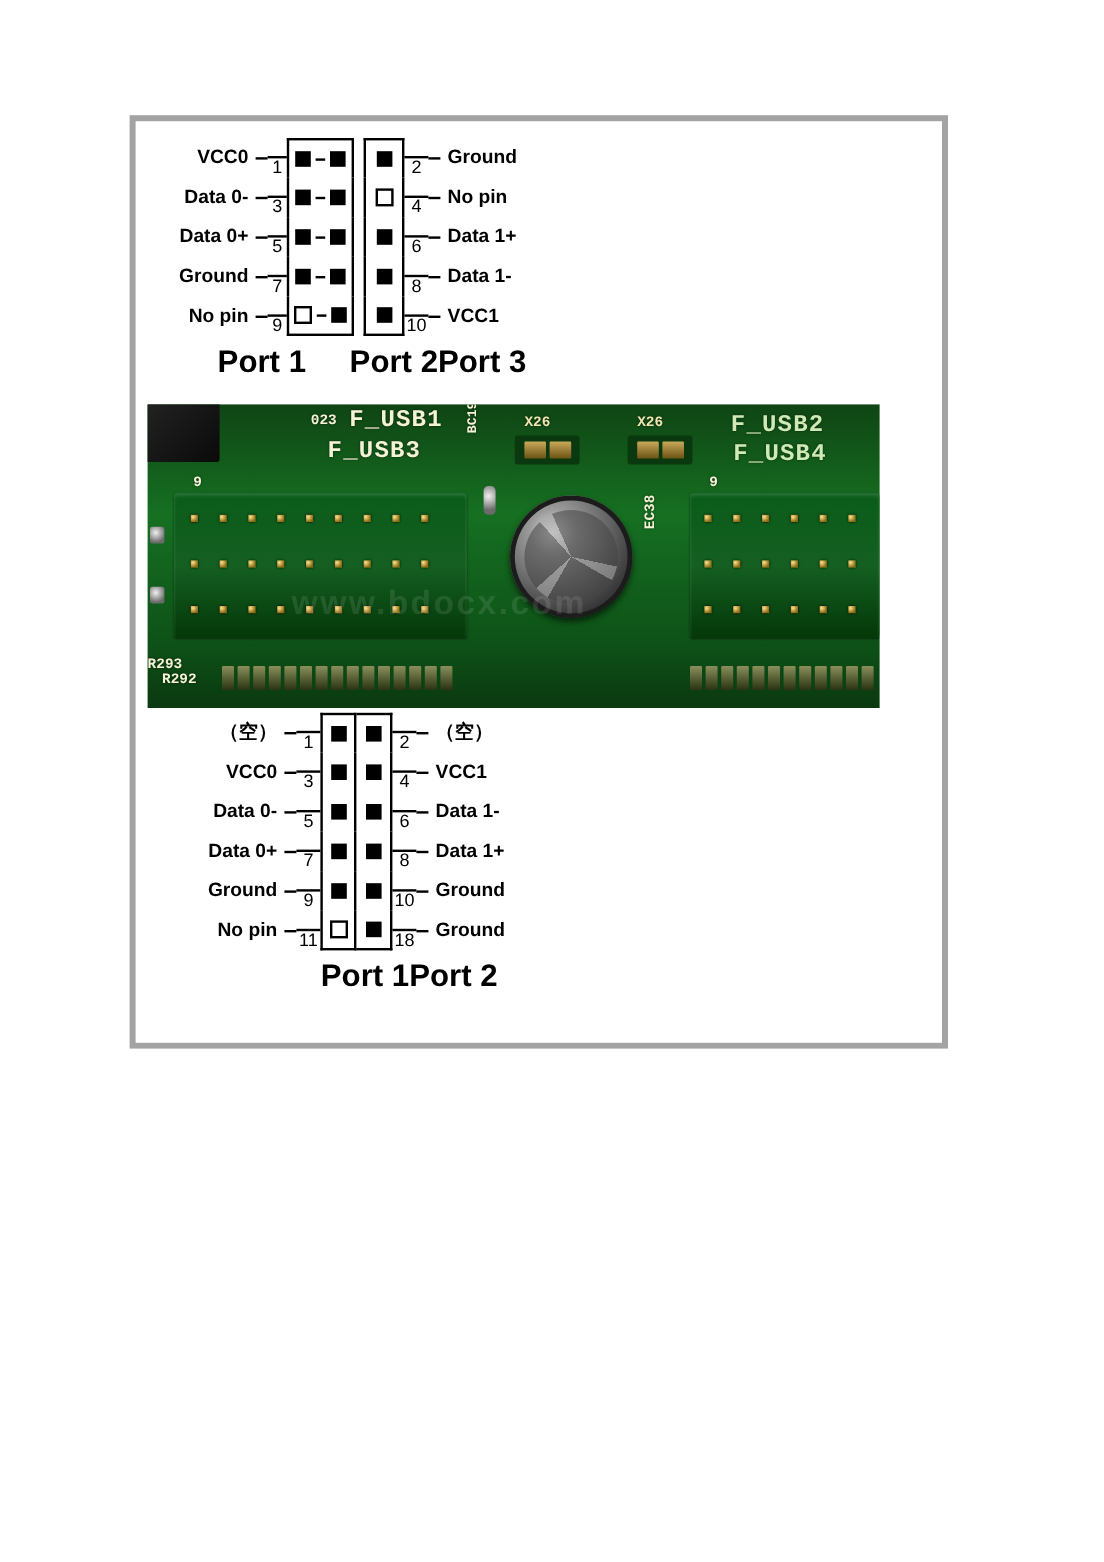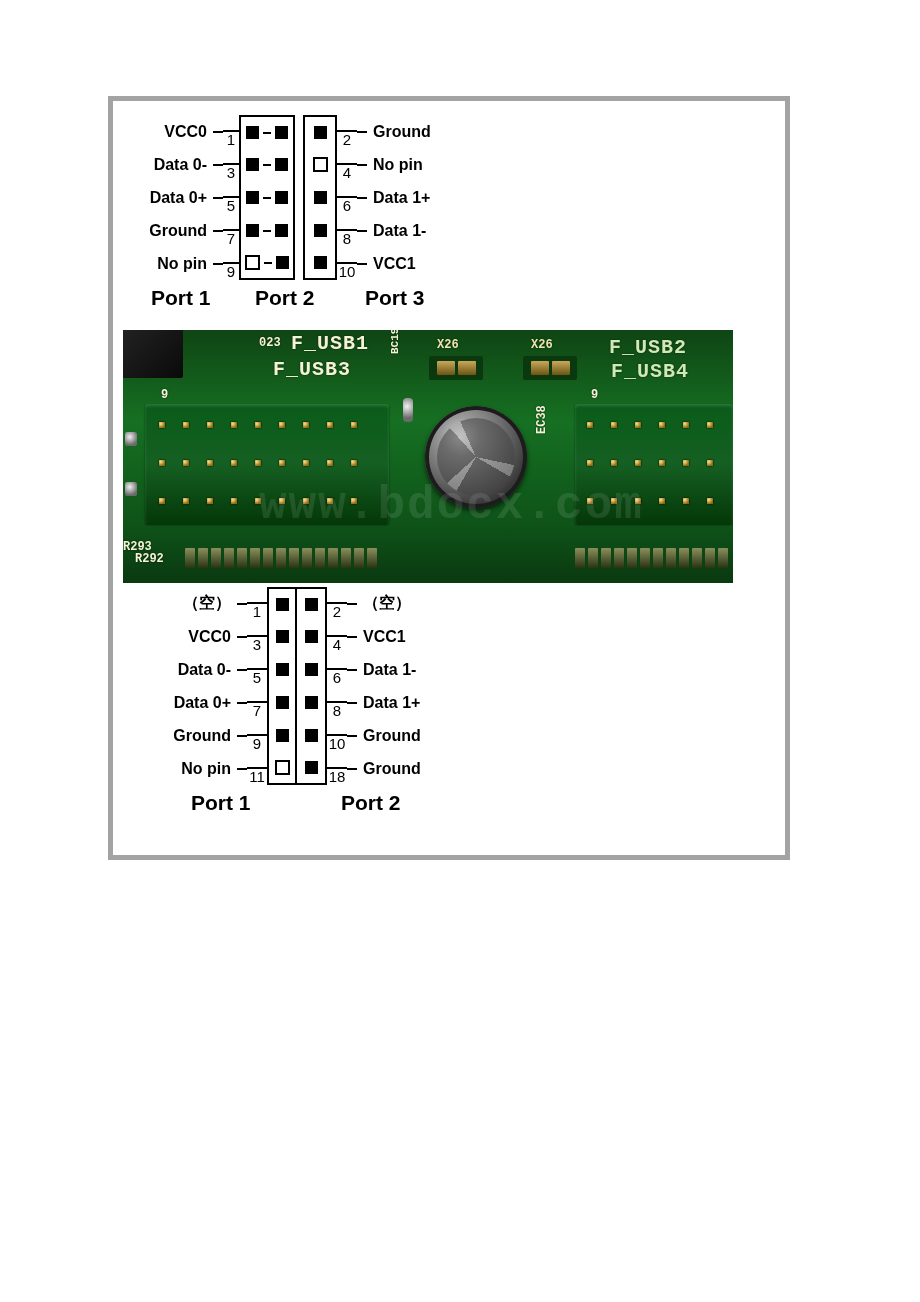--- a/index.html
+++ b/index.html
@@ -90,22 +90,23 @@
   .label-right {
     font-weight: 700;
     font-size: 16px;
     color: #000;
     padding-left: 6px;
     white-space: nowrap;
   }
   .ports-row {
     display: flex;
     font-weight: 700;
-    font-size: 21px;
+    font-size: 26px;
     margin-top: 6px;
+    text-align: right;
   }
   .ports-row.d1 { padding-left: 18px; }
   .ports-row.d1 .p1 { width: 104px; }
   .ports-row.d1 .p2 { width: 110px; }
   .ports-row.d2 { padding-left: 34px; }
   .ports-row.d2 .p1 { width: 150px; }
 
   
   .pcb {
     width: 610px;
@@ -197,28 +198,28 @@
     border-radius: 2px;
   }
   .x26 .r {
     width: 18px;
     height: 14px;
     background: linear-gradient(180deg, #caa85a, #6b5414);
     border-radius: 1px;
   }
   .watermark {
     position: absolute;
-    font-size: 46px;
+    font-size: 28px;
     color: rgba(255,255,255,.10);
     font-weight: 700;
     letter-spacing: 2px;
-    left: 136px;
+    left: 120px;
     top: 150px;
     white-space: nowrap;
-    font-family: Liberation Mono, monospace;
+    font-family: Liberation Sans, sans-serif;
   }
   .caption {
     font-family: "Times New Roman", SimSun, serif;
     font-size: 16px;
     margin: 8px 0 26px 44px;
   }
 </style>
 </head>
 <body>
 

